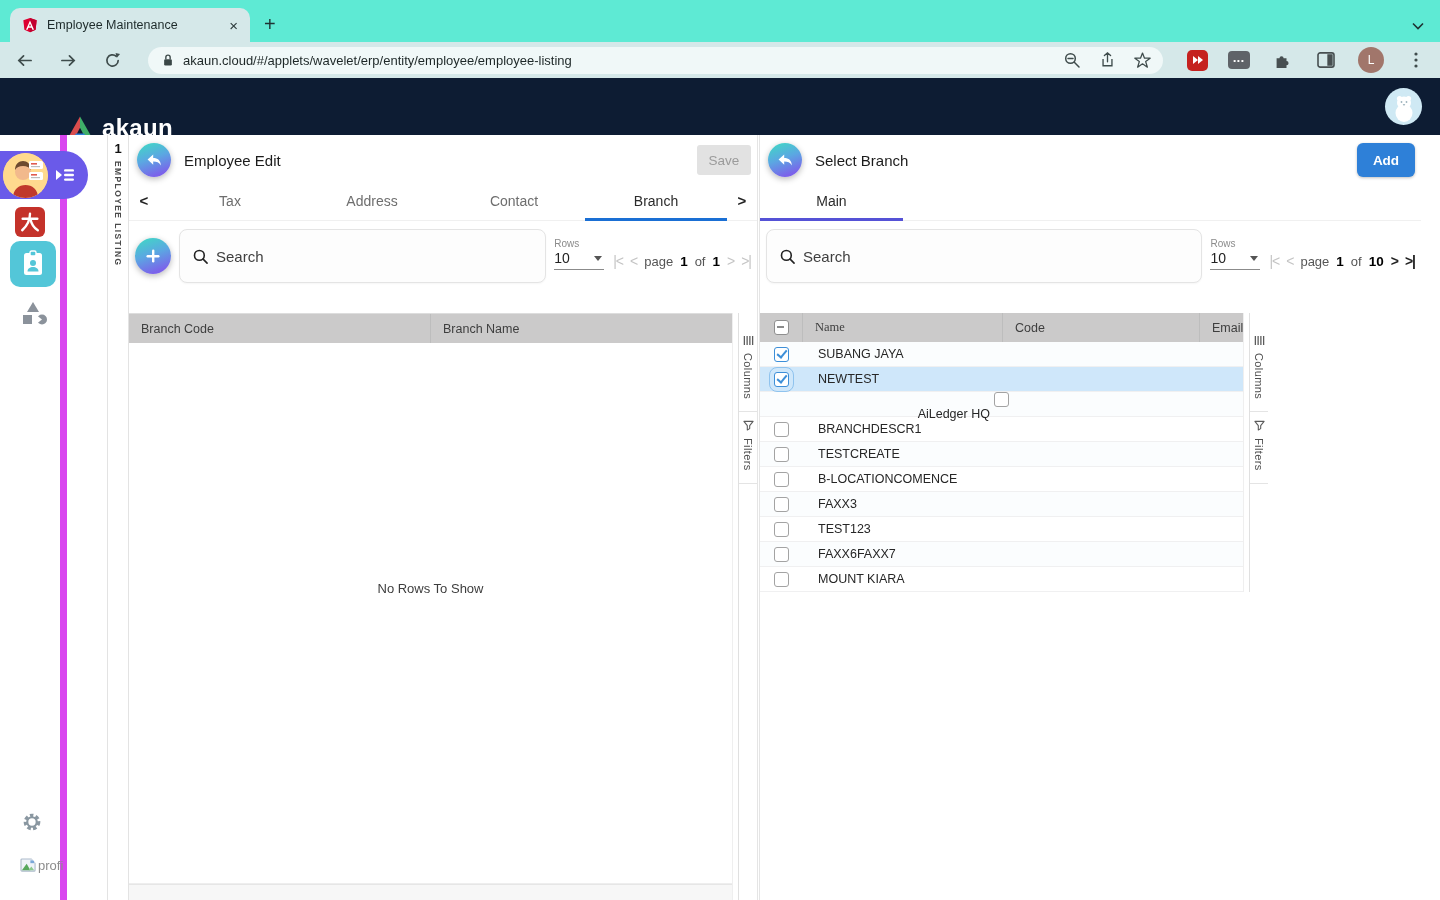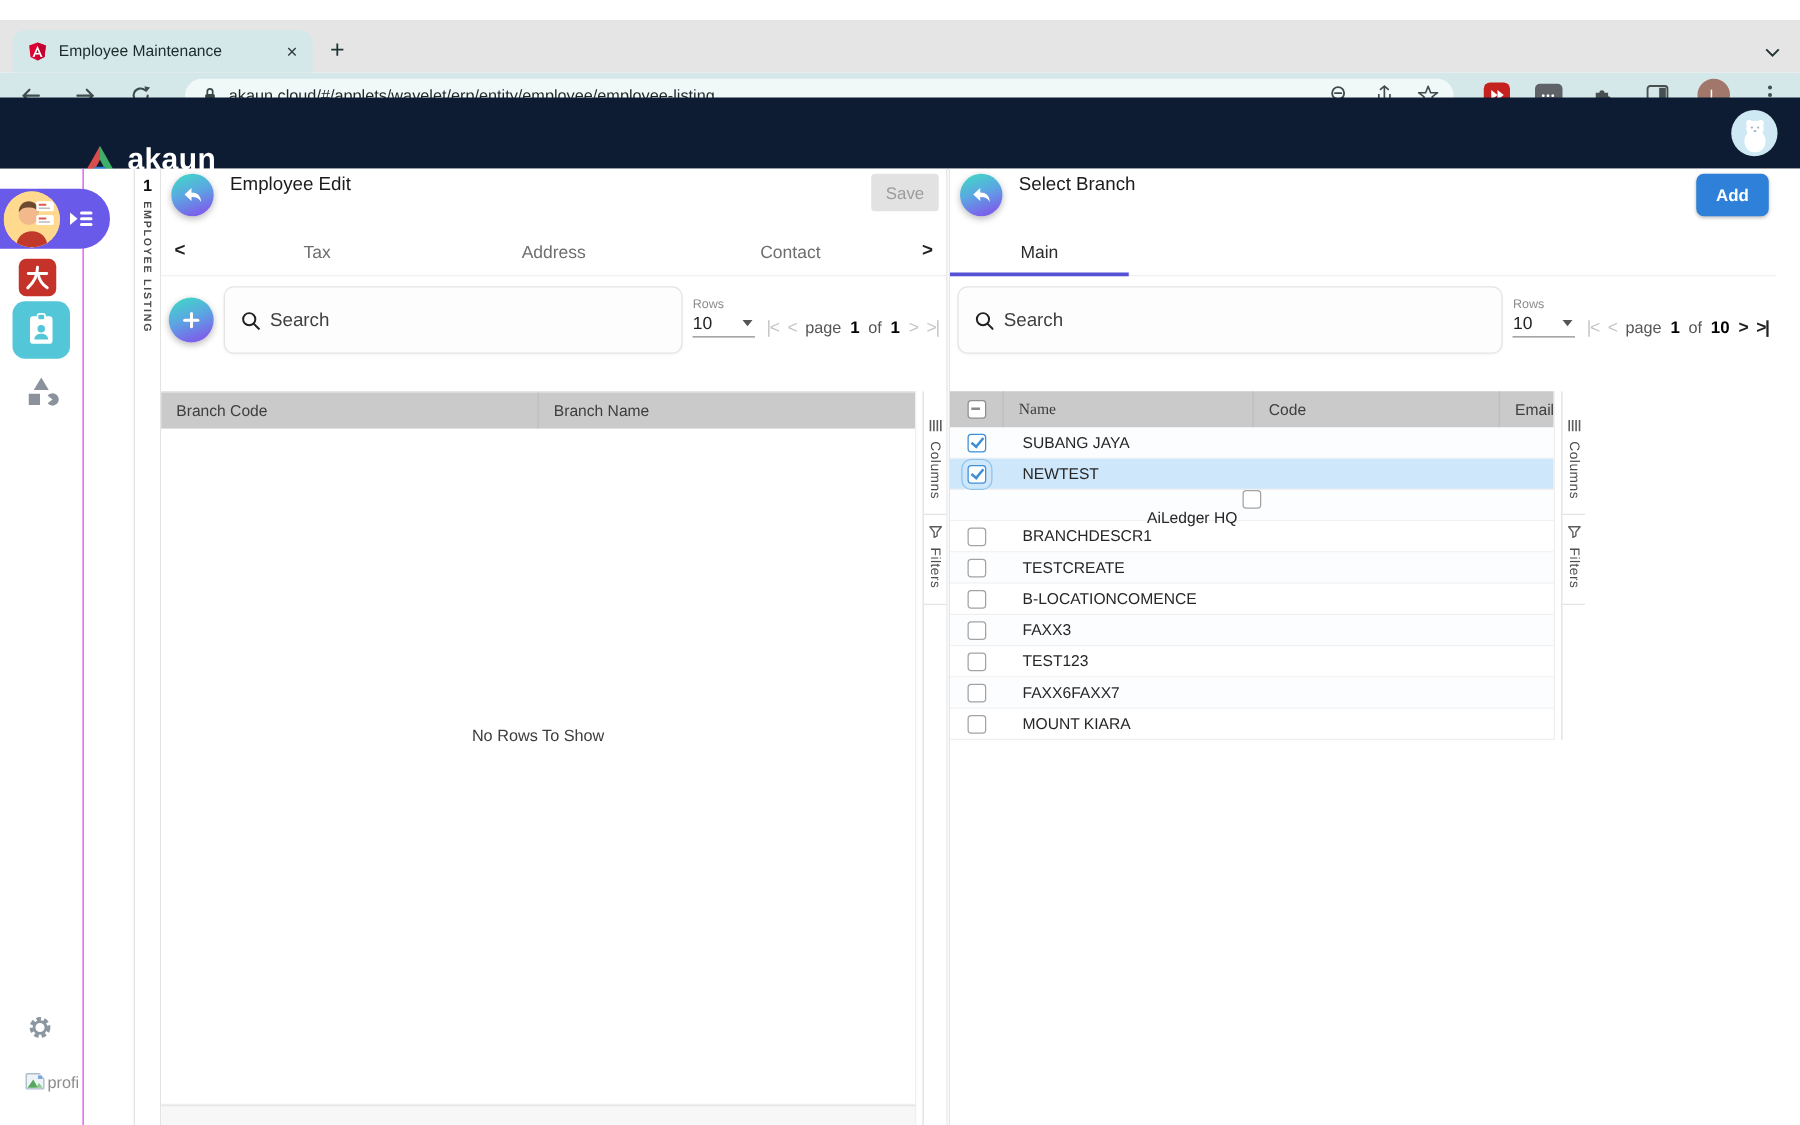--- a/index.html
+++ b/index.html
@@ -2,21 +2,21 @@
 <html><head>
 <meta charset="utf-8">
 <style>
   * { margin:0; padding:0; box-sizing:border-box; }
   html,body { width:1440px; height:900px; }
   body { font-family:"Liberation Sans", sans-serif; background:#fff; overflow:hidden; }
   .screen { position:relative; width:1440px; height:900px; background:#fff; }
 
   
   .chrome { position:absolute; top:0; left:0; right:0; height:78px; }
-  .tabstrip { height:42px; background:#e5e5e5; display:flex; align-items:flex-end; position:relative;margin-top:16px; }
+  .tabstrip { height:42px; background:#5eead4; display:flex; align-items:flex-end; position:relative; }
   .btab { width:240px; height:34px; background:#d5e8e9; border-radius:10px 10px 0 0; margin-left:10px;
           display:flex; align-items:center; padding:0 12px; gap:9px; }
   .btab-title { flex:1; font-size:12.5px; color:#1d2a2a; white-space:nowrap; overflow:hidden; }
   .btab-close { font-size:15px; color:#2c3a3a; line-height:1; }
   .newtab { font-size:20px; color:#1e3333; margin:0 0 8px 14px; line-height:1; }
   .strip-chev { position:absolute; right:16px; bottom:12px; }
   .toolbar { height:36px; background:#d5e8e9; display:flex; align-items:center; padding:0 12px; gap:20px; }
   .nav-ic { width:24px; height:24px; display:flex; align-items:center; justify-content:center; }
   .urlpill { flex:1; height:27px; background:#f0f8f8; border-radius:14px; display:flex; align-items:center;
              padding:0 8px 0 14px; gap:9px; margin:0 4px; }
@@ -31,21 +31,21 @@
   
   .app-navbar { position:absolute; top:78px; left:0; right:0; height:57px; background:#0d1c33;
                 display:flex; align-items:center; padding:0 18px; }
   .brand { display:flex; align-items:center; gap:7px; margin-left:47px;margin-top:43px; }
   .brand-text { color:#fff; font-size:24px; font-weight:bold; letter-spacing:0.3px; }
   .bear-avatar { margin-left:auto; width:37px; height:37px; border-radius:50%; background:#cfe9f4;
                  display:flex; align-items:center; justify-content:center; overflow:hidden; }
 
   
   .app-body { position:absolute; top:135px; left:0; right:0; bottom:0; display:flex; background:#fff; }
-  .app-sidebar { width:67px; flex:none; border-right:1px solid #d946ef; position:relative; }
+  .app-sidebar { width:67px; flex:none; border-right:7px solid #d946ef; position:relative; }
   .gutter { width:40px; flex:none; }
   .ws-rail { width:22px; flex:none; border-left:1px solid #e3e3e3; border-right:1px solid #e3e3e3;
              display:flex; flex-direction:column; align-items:center; padding-top:6px; }
   .ws-num { font-size:13px; font-weight:bold; color:#111; }
   .ws-label { writing-mode:vertical-rl; font-size:8.5px; color:#4a4a4a; letter-spacing:1.4px; margin-top:5px; font-weight:600; }
   .main { flex:1; display:flex; min-width:0; }
 
   
   .app-pill { position:absolute; top:16px; left:0; width:88px; height:48px; background:#6a5ae9;
               border-radius:0 26px 26px 0; display:flex; align-items:center; z-index:5; }
@@ -57,21 +57,21 @@
   .tile-media { left:17px; top:166px; width:32px; height:26px; }
   .tile-gear { left:21px; top:676px; width:22px; height:22px; }
   .profi { position:absolute; left:20px; top:723px; display:flex; align-items:center; gap:1px;
            font-size:13px; color:#8c8c8c; }
 
   
   .panel { background:#fff; display:flex; flex-direction:column; min-width:0; }
   .left-panel { width:629px; flex:none; border-right:1px solid #e5e5e5; }
   .right-panel { flex:1; border-left:1px solid #e5e5e5; margin-left:1px; padding-right:19px; }
 
-  .panel-header { height:46px; flex:none; display:flex; align-items:flex-start; padding:4px 6px 0 8px; }
+  .panel-header { height:46px; flex:none; display:flex; align-items:center; padding:4px 6px 0 8px; }
   .grad-btn { width:34px; height:34px; border-radius:50%; flex:none;
               background:linear-gradient(160deg,#41d6c6 5%,#5ba7e2 45%,#7b62ea 85%);
               display:flex; align-items:center; justify-content:center;
               box-shadow:0 2px 6px rgba(0,0,0,0.28); }
   .panel-title { margin-left:13px; font-size:15px; color:#1c1c1c; font-weight:500; }
   .save-btn { margin-left:auto; width:54px; height:30px; background:#e2e2e2; border:none; border-radius:3px;
               color:#9b9b9b; font-size:13.5px; font-family:inherit; }
   .add-btn { margin-left:auto; width:58px; height:34px; background:#2e80d8; border:none; border-radius:6px;
              color:#fff; font-size:13.5px; font-weight:bold; font-family:inherit;
              box-shadow:0 1px 3px rgba(0,0,0,0.25); }
@@ -361,20 +361,21 @@
         <div class="tab-bar">
           <span class="tab-chev">&lt;</span>
           <div class="tabs">
 
               <div class="tab">Tax</div>
 
               <div class="tab">Address</div>
 
               <div class="tab">Contact</div>
 
+              <div class="tab active">Branch</div>
             </div>
           <span class="tab-chev">&gt;</span>
         </div>
         <div class="search-row">
           <div class="grad-btn" style="width:36px;height:36px;">
             <svg width="16" height="16" viewBox="0 0 16 16">
                 <rect x="7" y="1.5" width="2.4" height="13" rx="1.2" fill="#fff"></rect>
                 <rect x="1.5" y="7" width="13" height="2.4" rx="1.2" fill="#fff"></rect>
               </svg>
           </div>

